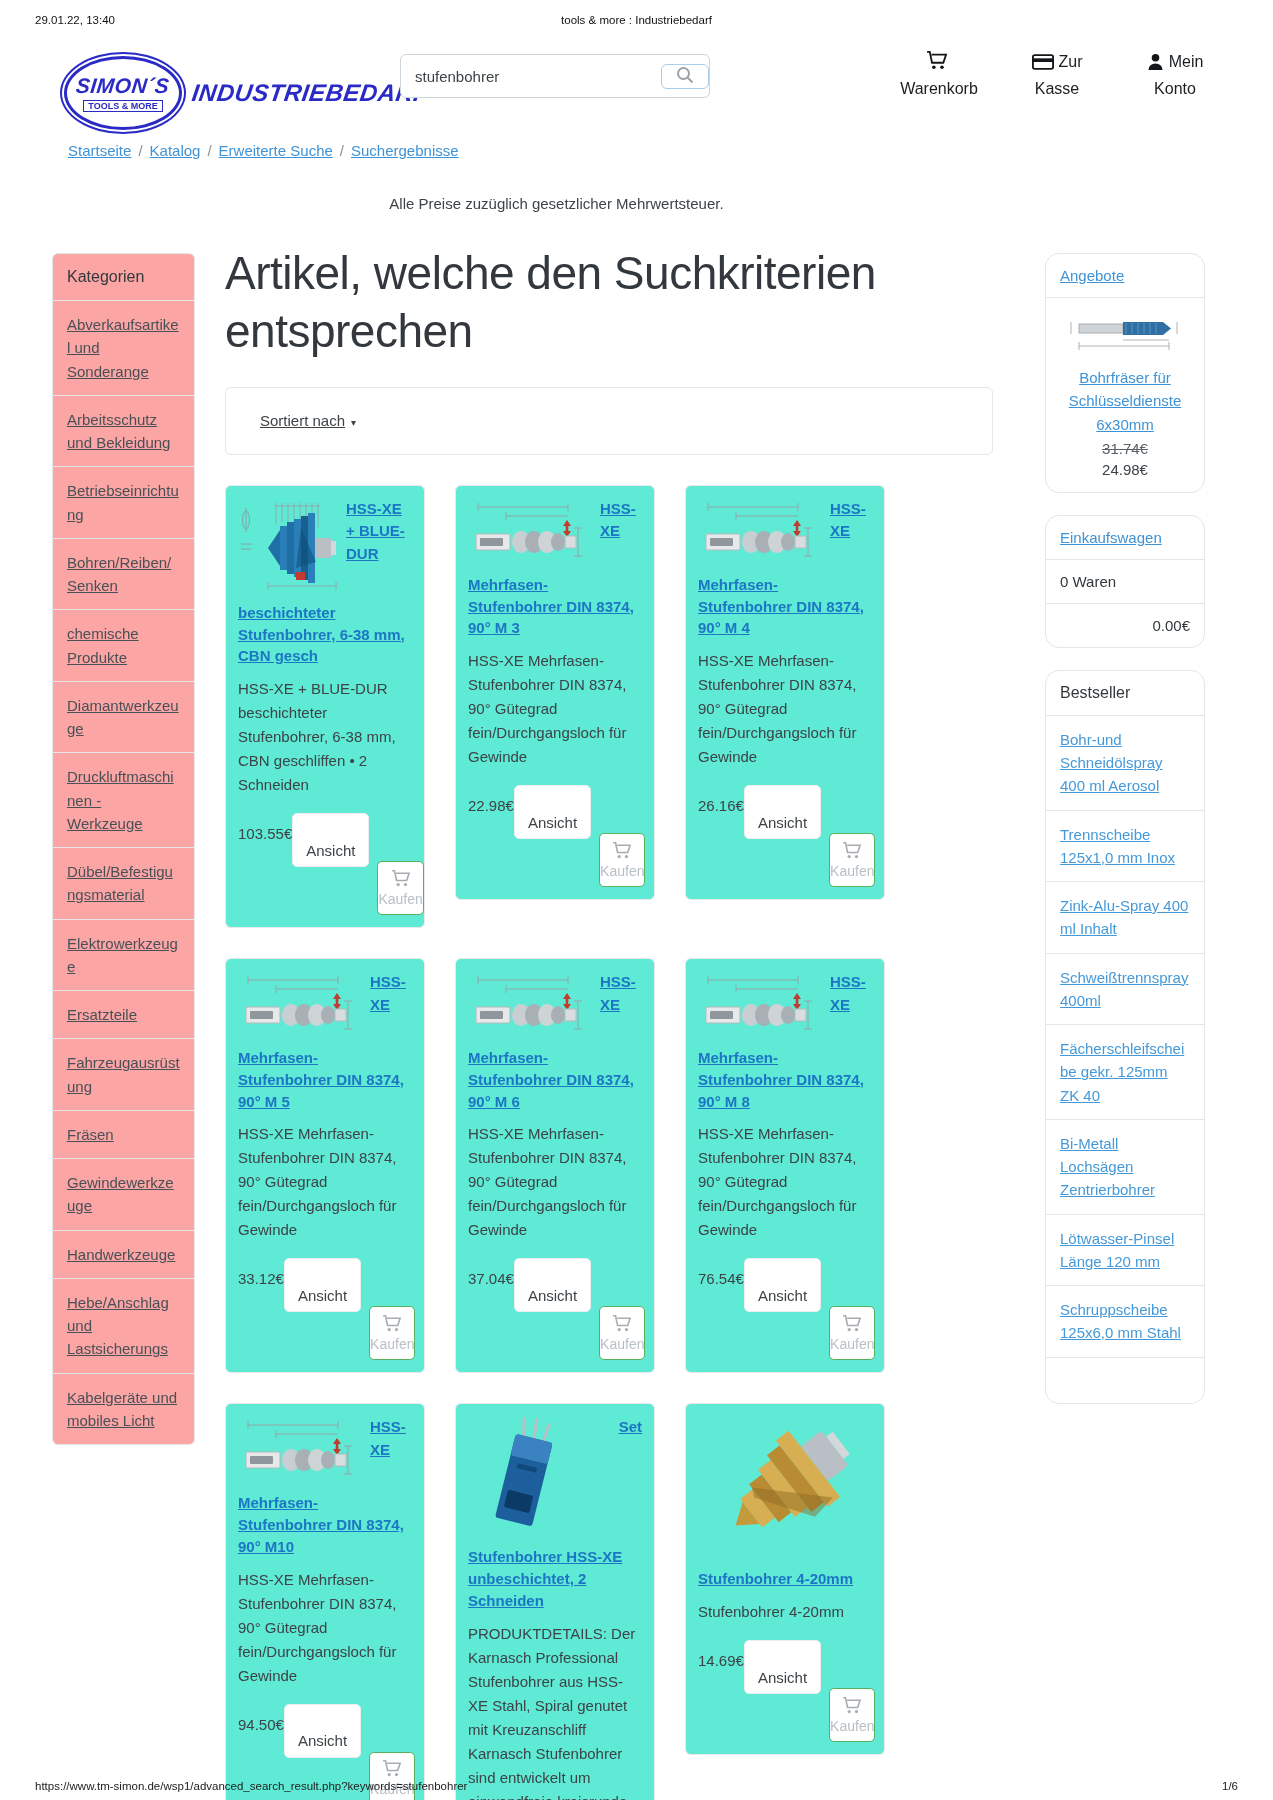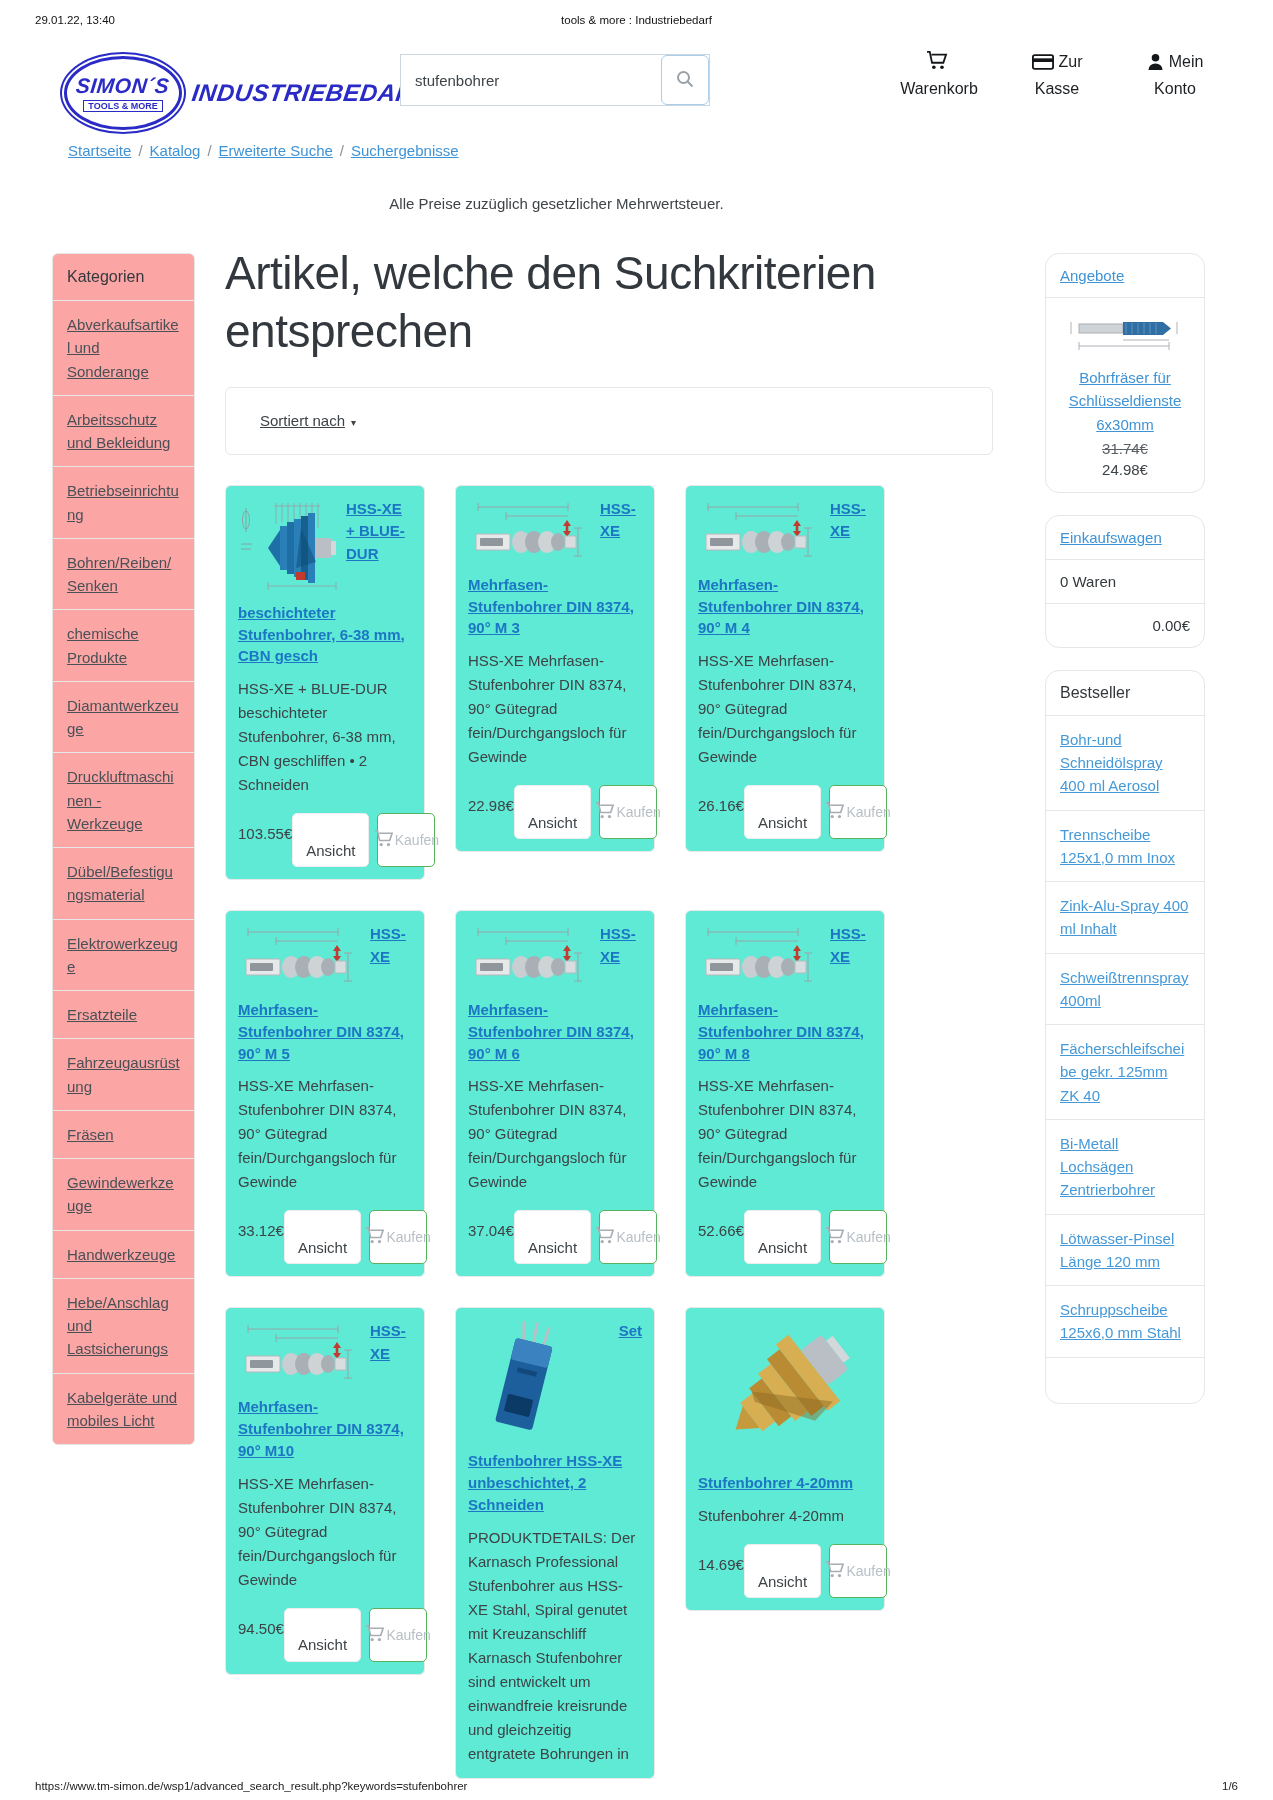--- a/index.html
+++ b/index.html
@@ -15,22 +15,22 @@
 
   
   .site-header { position:absolute; top:42px; left:52px; right:52px; height:100px; }
   .logo { position:absolute; left:12px; top:14px; display:flex; align-items:center; gap:10px; }
   .logo-oval { display:flex; flex-direction:column; align-items:center; justify-content:center;
     width:118px; height:74px; border:3px solid #2a2ac6; border-radius:50%;
     box-shadow:0 0 0 2px #fff, 0 0 0 4px #2a2ac6; background:#fff; }
   .logo-simons { color:#2a2ac6; font-weight:bold; font-style:italic; font-size:21px; letter-spacing:.5px; transform:skewX(-6deg); }
   .logo-tools { color:#2a2ac6; font-weight:bold; font-size:9px; border:1.5px solid #2a2ac6; padding:0 4px; margin-top:2px; background:#fff; }
   .logo-brand { color:#2a2ac6; font-weight:bold; font-style:italic; font-size:24px; letter-spacing:.5px; transform:skewX(-8deg); }
-  .searchbar { position:absolute; left:348px; top:12px; width:310px; height:52px;
-    border:1px solid #ccd6dc; border-radius:0; display:flex; background:#fff; }
+  .searchbar { position:absolute; left:348px; top:12px; width:310px; height:44px;
+    border:1px solid #ccd6dc; border-radius:6px; display:flex; background:#fff;align-items:center; }
   .search-input { flex:1; border:none; outline:none; font-size:15px; color:#3d4347; padding:0 14px; border-radius:6px; font-family:inherit; background:transparent; }
   .search-btn { width:48px; border:1px solid #a9cdea; border-radius:6px; background:#fff; display:flex; align-items:center; justify-content:center; cursor:pointer; }
   .hnav { position:absolute; right:0; top:8px; display:flex; gap:26px; }
   .hnav-item { width:92px; text-align:center; font-size:16px; color:#1c1f22; line-height:1.5; cursor:pointer; }
   .hnav-item .ico { display:inline-block; vertical-align:-3px; margin-right:5px; }
 
   
   .breadcrumb { position:absolute; top:142px; left:68px; font-size:15px; color:#8a9096; }
   .breadcrumb a { color:#3e93d6; text-decoration:underline; cursor:pointer; }
   .breadcrumb .sep { margin:0 7px; color:#8a9096; }
@@ -54,21 +54,21 @@
   .grid { display:grid; grid-template-columns:repeat(3,200px); gap:30px; align-items:start; }
   .card { border:1px solid #e9e9e9; border-radius:6px; padding:12px; background:#5eead4; }
   .card-top { display:flex; align-items:flex-start; margin-bottom:6px; }
   .imgwrap { flex:1; }
   .badge { font-size:15px; font-weight:bold; color:#1d76c4; text-decoration:underline; text-align:left; max-width:86px; line-height:1.5; cursor:pointer; }
   .ptitle { display:block; font-size:15px; font-weight:bold; color:#1d76c4; text-decoration:underline; line-height:1.45; margin:8px 0 10px; cursor:pointer; }
   .pdesc { font-size:15px; color:#3d4347; line-height:1.6; }
   .prow { display:flex; align-items:flex-start; margin-top:16px; }
   .price { font-size:15px; color:#3d4347; padding-top:12px; }
   .btn-view { margin-left:auto; height:54px; padding:20px 13px 0; border:1px solid #ededed; border-radius:5px; background:#fff; font-size:15px; color:#3d4347; font-family:inherit; cursor:pointer; }
-  .btn-buy { margin-left:8px; width:58px; height:54px; border:1px solid #57b15e; border-radius:5px; background:#fff; display:flex; align-items:center; justify-content:center; gap:1px; font-size:14px; color:#b8bfc5; font-family:inherit; cursor:pointer; }
+  .btn-buy { margin-left:8px; width:58px; height:54px; border:1px solid #57b15e; border-radius:5px; background:#fff; display:flex; flex-direction:column; align-items:center; justify-content:center; gap:1px; font-size:14px; color:#b8bfc5; font-family:inherit; cursor:pointer;margin-top:48px; }
 
   
   .rbox { border:1px solid #e6e6e6; border-radius:14px; background:#fff; margin-bottom:22px; }
   .rbox-header { padding:13px 14px; font-size:15px; }
   .rbox-header a { color:#3e93d6; text-decoration:underline; overflow-wrap:anywhere; cursor:pointer; }
   .rbox-body { border-top:1px solid #e6e6e6; padding:14px 10px; text-align:center; }
   .offer-link { display:block; font-size:15px; color:#3e93d6; text-decoration:underline; line-height:1.55; margin:8px 0 4px; overflow-wrap:anywhere; cursor:pointer; }
   .old-price { font-size:15px; color:#5a6065; text-decoration:line-through; }
   .new-price { font-size:15px; color:#3d4347; margin-top:4px; }
   .cart-row { border-top:1px solid #e6e6e6; padding:13px 14px; font-size:15px; color:#33383c; }
@@ -481,21 +481,21 @@
                   <line x1="106" y1="30" x2="114" y2="30"></line>
                   <line x1="106" y1="58" x2="114" y2="58"></line>
                 </g>
             </svg>
           </div>
           <a class="badge">HSS-XE</a>
         </div>
         <a class="ptitle">Mehrfasen-Stufenbohrer DIN 8374, 90° M 8</a>
         <p class="pdesc">HSS-XE Mehrfasen-Stufenbohrer DIN 8374, 90° Gütegrad fein/Durchgangsloch für Gewinde</p>
         <div class="prow">
-          <span class="price">52.66€</span>
+          <span class="price">76.54€</span>
           <button class="btn-view">Ansicht</button>
           <button class="btn-buy">
             <span><svg width="20" height="17" viewBox="0 0 24 21">
                   <path d="M1 1 h3 l2.5 12 h12.5 l3-9 H6" fill="none" stroke="#a7adb3" stroke-width="2"></path>
                   <circle cx="8.5" cy="18" r="2" fill="#a7adb3"></circle>
                   <circle cx="17.5" cy="18" r="2" fill="#a7adb3"></circle>
                 </svg></span>
             <span>Kaufen</span>
           </button>
         </div>

